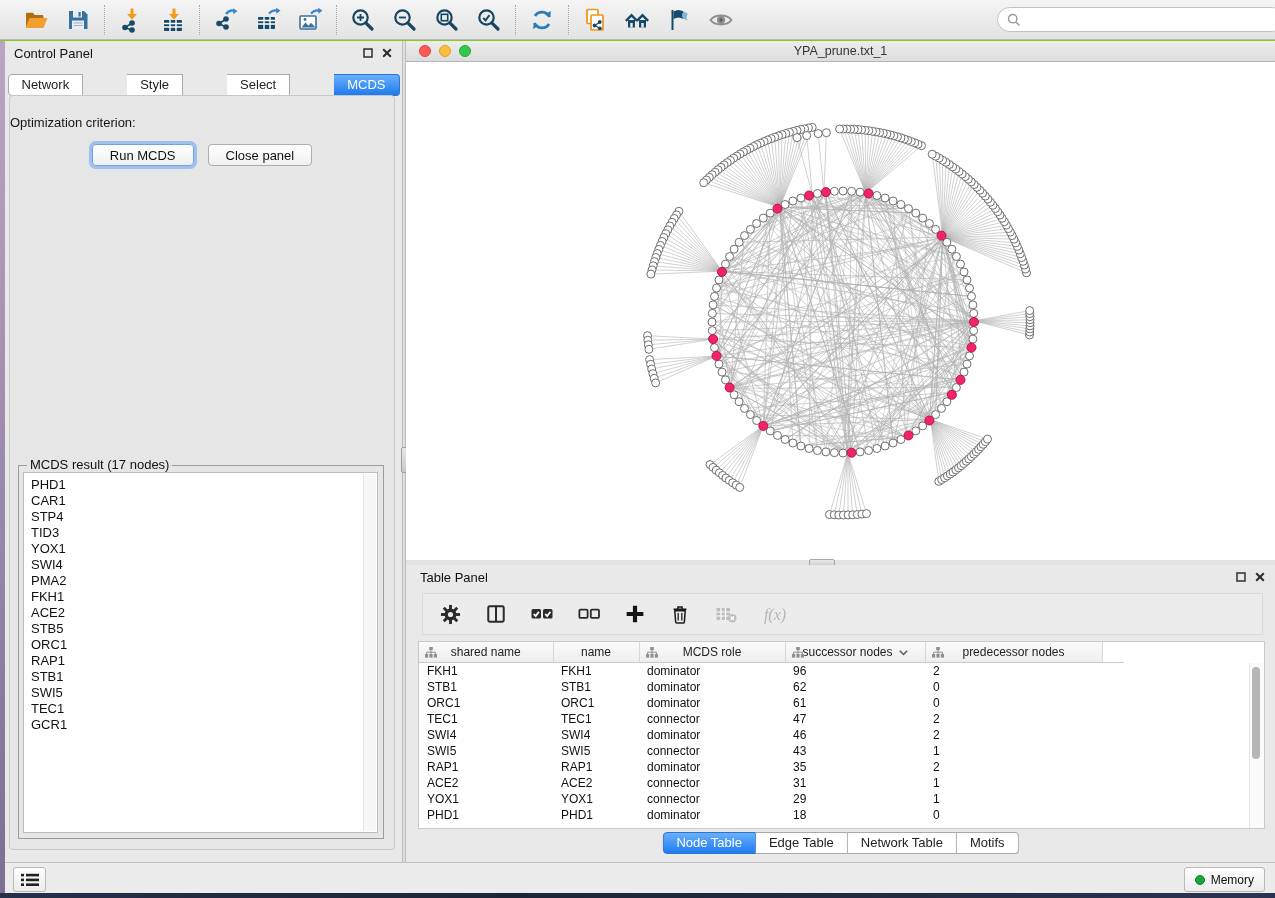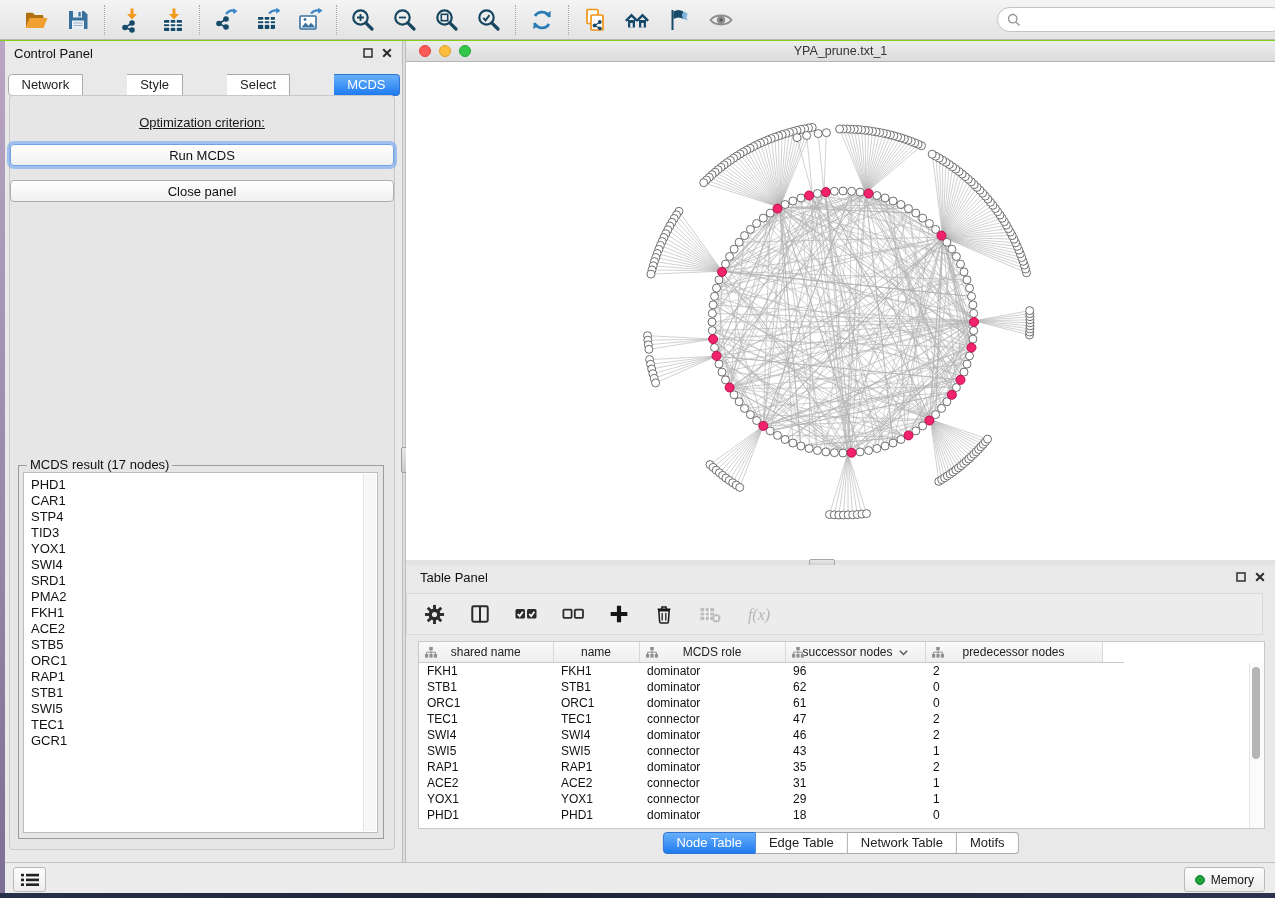--- a/index.html
+++ b/index.html
@@ -24,28 +24,28 @@
   .win-btns{position:absolute;right:10px;top:7px;display:flex;gap:9px;align-items:center;}
   .win-btns svg{display:block;}
   .seg{display:flex;}
   .seg .tab{background:#fff;border:1px solid #a9a9a9;border-left:none;padding:0 13px;height:20px;line-height:20px;
             font-size:13px;color:#222;cursor:default;white-space:nowrap;}
   .seg .tab:first-child{border-left:1px solid #a9a9a9;border-radius:4px 0 0 4px;}
   .seg .tab:last-child{border-radius:0 4px 4px 0;}
   .seg .tab.active{background:linear-gradient(#69b0fb,#1e7bf0);border-color:#2f74d0;color:#fff;}
   .cp-tabs{position:absolute;top:33px;left:50%;transform:translateX(-50%);gap:44px;}
   .cp-content{position:absolute;left:4px;right:7px;top:54px;bottom:12px;background:#e6e6e6;border:1px solid #c8c8c8;border-radius:4px;}
-  .opt-label{text-align:center;padding-top:19px;font-size:13px;color:#161616;text-decoration:underline;}
+  .opt-label{padding-top:19px;font-size:13px;color:#161616;}
   .dropdown{position:relative;margin:8px auto 0;width:315px;height:23px;background:#fff;border:1px solid #b3b3b3;
             border-radius:4px;box-sizing:border-box;}
   .dropdown .dd-text{display:block;line-height:21px;padding-left:9px;font-size:13px;color:#111;
                      overflow:hidden;white-space:nowrap;}
   .dd-stepper{position:absolute;right:1px;top:1px;bottom:1px;width:19px;border-radius:3px;
               background:linear-gradient(#6db3fc,#2173e8);display:flex;align-items:center;justify-content:center;}
-  .btn-row{margin-top:14px;display:flex;justify-content:center;gap:14px;flex-direction:column;}
+  .btn-row{margin-top:14px;display:flex;justify-content:center;gap:14px;}
   .cy-btn{height:22px;padding:0 17px;background:linear-gradient(#ffffff,#f0f0f0);border:1px solid #adadad;
           border-radius:4px;font:13px "Liberation Sans",sans-serif;color:#111;}
   .cy-btn.focused{box-shadow:0 0 0 3px rgba(100,160,245,.55);border-color:#6ea3e8;}
   .mcds-fieldset{position:absolute;left:8px;right:10px;top:369px;bottom:10px;border:1px solid #9c9c9c;}
   .mcds-legend{position:absolute;top:-9px;left:8px;background:#e6e6e6;padding:0 3px;font-size:13px;color:#111;}
   .result-box{position:absolute;left:4px;right:5px;top:6px;bottom:5px;background:#fff;border:1px solid #bdbdbd;overflow:hidden;}
   .result-box ul{list-style:none;margin:0;padding:4px 0 0 7px;}
   .result-box li{font-size:13px;line-height:16px;color:#111;}
   .result-scroll{position:absolute;right:1px;top:1px;bottom:1px;width:12px;background:#f7f7f7;border-left:1px solid #e4e4e4;}
   
@@ -58,21 +58,21 @@
   .net-titlebar{position:relative;height:20px;background:linear-gradient(#ededed,#dcdcdc);border-bottom:1px solid #b5b5b5;
                 text-align:center;font-size:12.5px;line-height:20px;color:#333;}
   .lights{position:absolute;left:13px;top:4px;display:flex;gap:8px;}
   .light{width:12px;height:12px;border-radius:50%;box-sizing:border-box;}
   .light.red{background:#fc5b57;border:1px solid #e2443e;}
   .light.yellow{background:#fdbd3f;border:1px solid #dfa023;}
   .light.green{background:#34c84a;border:1px solid #25a73a;}
   .net-canvas{position:absolute;left:0;top:21px;width:869px;height:498px;background:#fff;}
   
   .table-panel{position:absolute;left:406px;top:565px;width:869px;height:297px;background:#e9e9e9;}
-  .tp-toolbar{position:absolute;left:0;right:12px;top:28px;height:42px;background:#ececec;border:1px solid #d9d9d9;
+  .tp-toolbar{position:absolute;left:16px;right:12px;top:28px;height:42px;background:#ececec;border:1px solid #d9d9d9;
               display:flex;align-items:center;padding-left:17px;gap:25px;box-sizing:border-box;}
   .tp-tbtn{display:flex;align-items:center;justify-content:center;height:24px;}
   .tp-table{position:absolute;left:12px;right:10px;top:76px;height:186px;background:#fff;border:1px solid #c9c9c9;overflow:hidden;}
   table.grid{border-collapse:collapse;table-layout:fixed;width:705px;}
   table.grid th{height:20px;background:linear-gradient(#fafafa,#eeeeee);border-right:1px solid #d8d8d8;border-bottom:1px solid #c9c9c9;
                 font-weight:normal;font-size:12px;color:#222;position:relative;padding:0;}
   table.grid th.filler{background:#fff;border-right:none;}
   .th-inner{display:flex;align-items:center;justify-content:center;gap:6px;height:100%;}
   .th-tree{position:absolute;left:6px;top:5px;}
   table.grid td{height:16px;font-size:12px;color:#111;padding:0 8px;white-space:nowrap;overflow:hidden;}
@@ -292,21 +292,20 @@
       <div class="mcds-fieldset">
         <span class="mcds-legend">MCDS result (17 nodes)</span>
         <div class="result-box">
           <ul id="mcds-list">
               <li>PHD1</li>
               <li>CAR1</li>
               <li>STP4</li>
               <li>TID3</li>
               <li>YOX1</li>
               <li>SWI4</li>
-              <li>SRD1</li>
               <li>PMA2</li>
               <li>FKH1</li>
               <li>ACE2</li>
               <li>STB5</li>
               <li>ORC1</li>
               <li>RAP1</li>
               <li>STB1</li>
               <li>SWI5</li>
               <li>TEC1</li>
               <li>GCR1</li>

